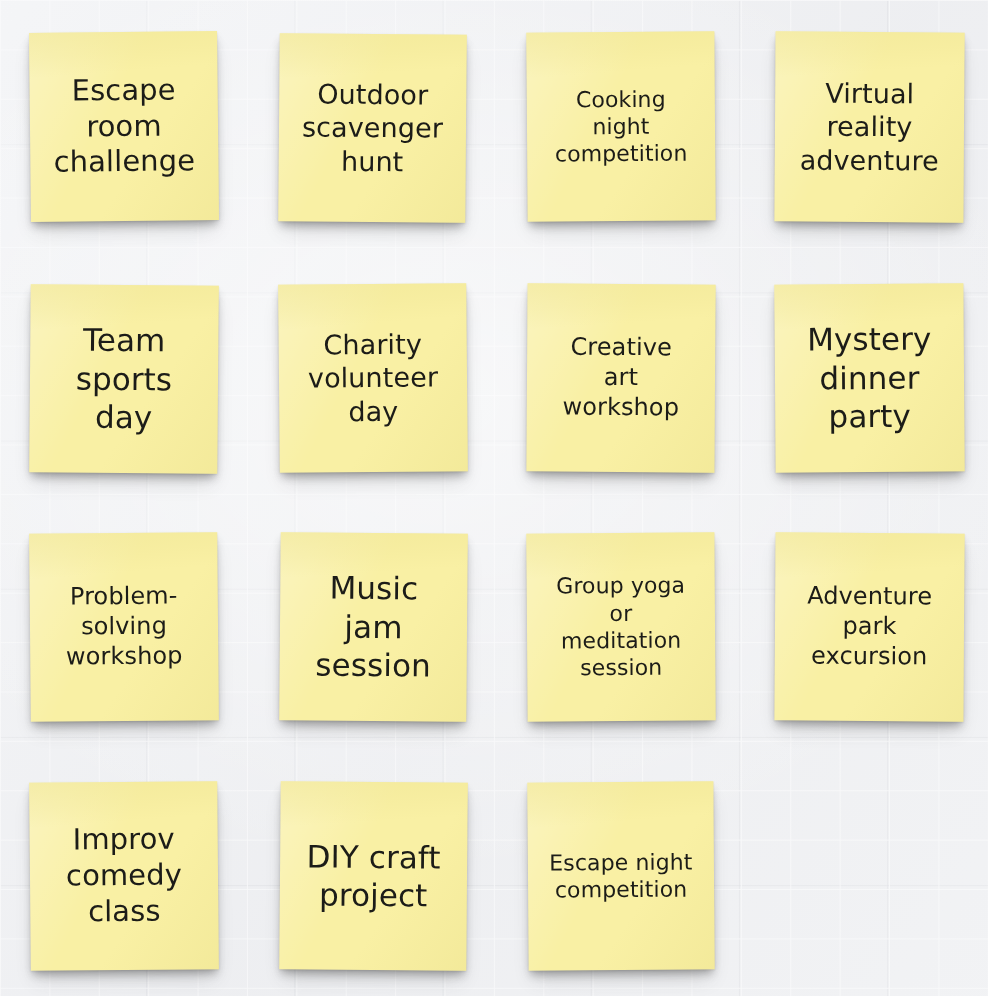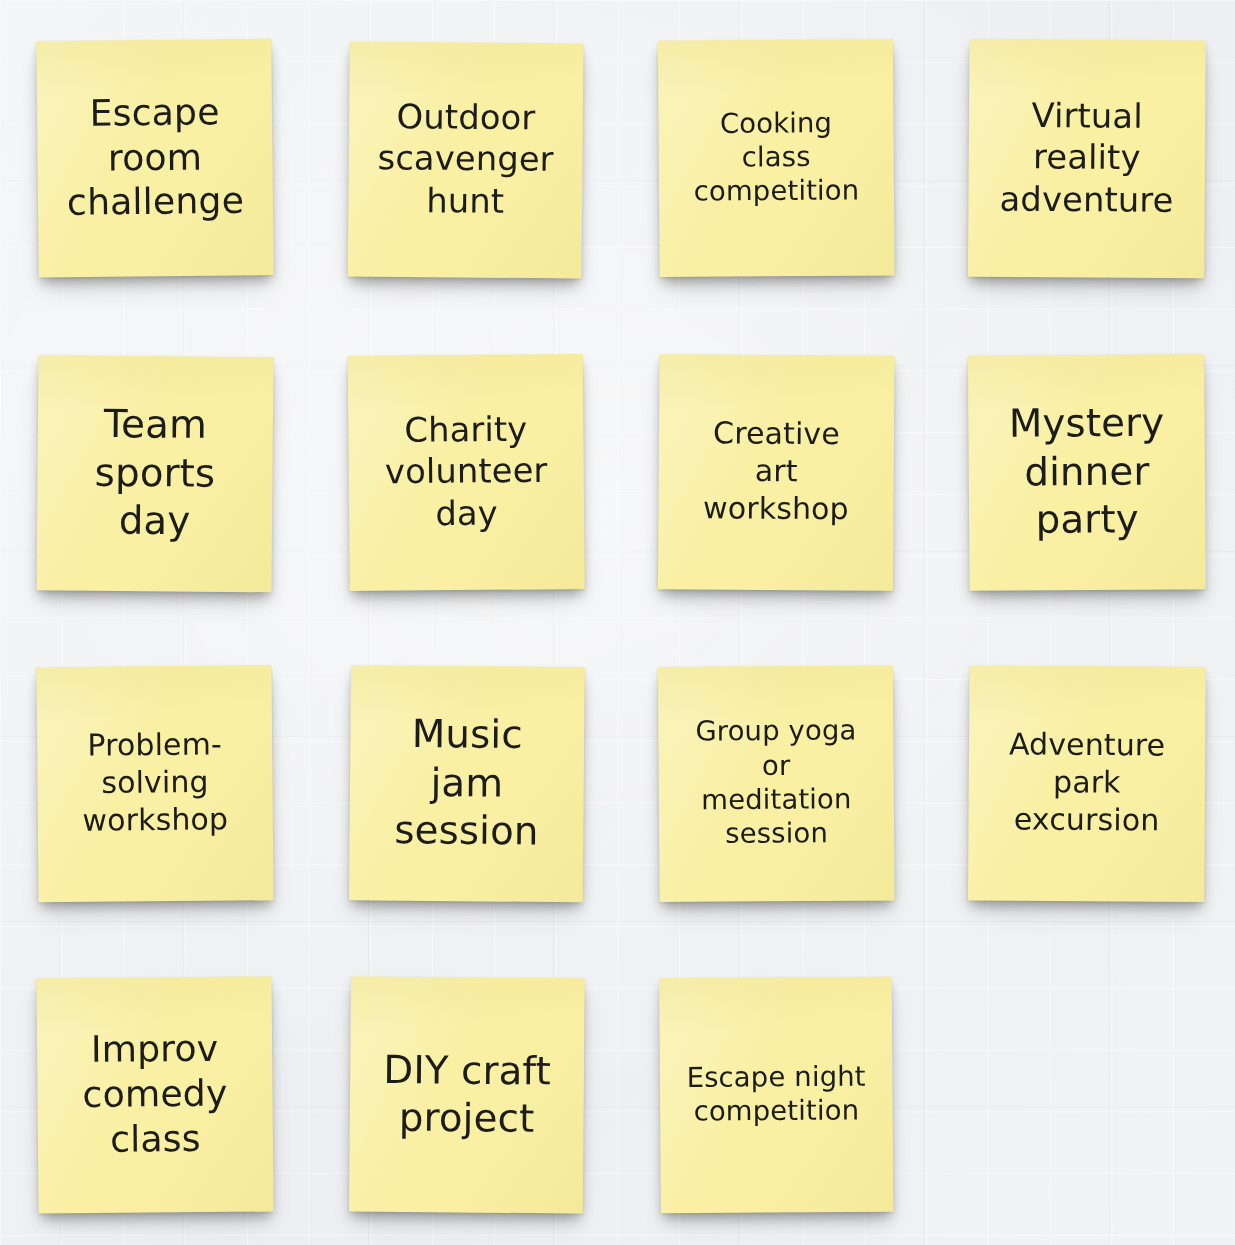--- a/index.html
+++ b/index.html
@@ -86,21 +86,21 @@
 <div id="board">
   <div id="board-sheen"></div>
   <div id="notes-layer">
       <div class="note fs-lg" id="note-1" style="left: 30px; top: 32px; width: 188px; height: 189px; transform: rotate(-0.6deg);"><span class="note-text">Escape
 room
 challenge</span></div>
       <div class="note fs-md" id="note-2" style="left: 279px; top: 34px; width: 187px; height: 188px; transform: rotate(0.5deg);"><span class="note-text">Outdoor
 scavenger
 hunt</span></div>
       <div class="note fs-xs" id="note-3" style="left: 527px; top: 32px; width: 188px; height: 189px; transform: rotate(-0.4deg);"><span class="note-text">Cooking
-class
+night
 competition</span></div>
       <div class="note fs-md" id="note-4" style="left: 775px; top: 32px; width: 189px; height: 190px; transform: rotate(0.4deg);"><span class="note-text">Virtual
 reality
 adventure</span></div>
       <div class="note fs-xl" id="note-5" style="left: 30px; top: 285px; width: 188px; height: 188px; transform: rotate(0.5deg);"><span class="note-text">Team
 sports
 day</span></div>
       <div class="note fs-md" id="note-6" style="left: 279px; top: 284px; width: 188px; height: 188px; transform: rotate(-0.5deg);"><span class="note-text">Charity
 volunteer
 day</span></div>

